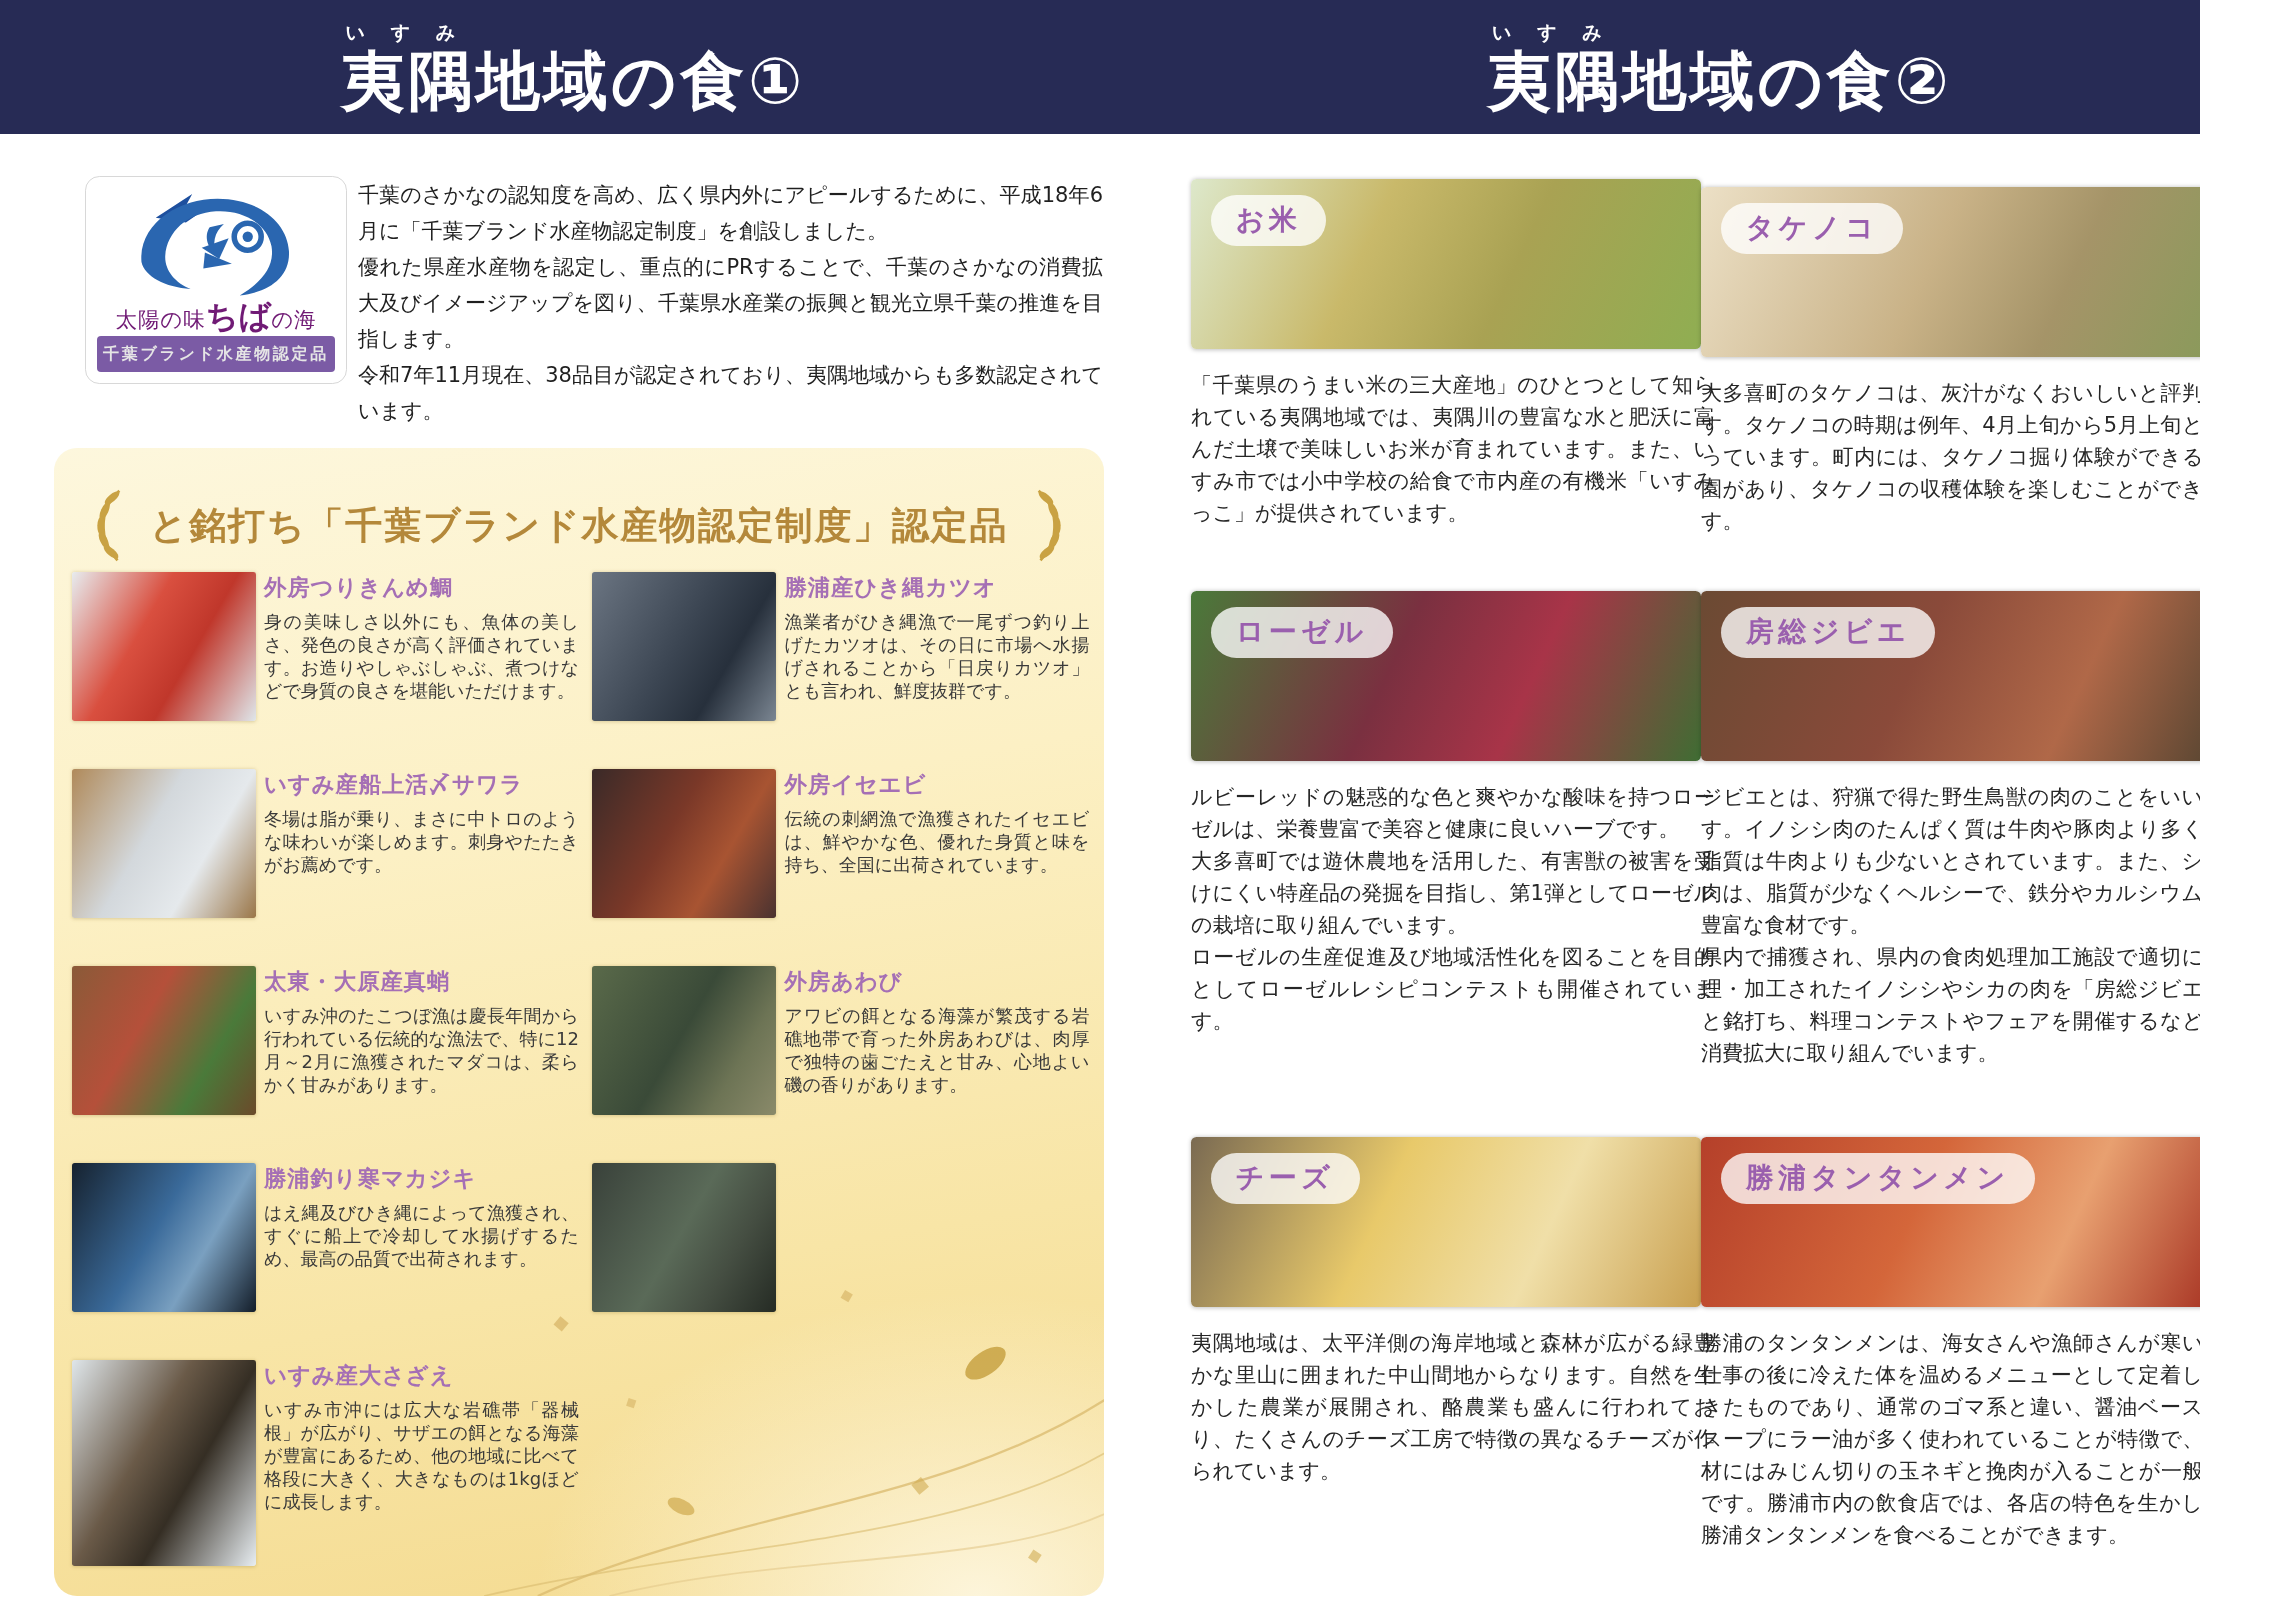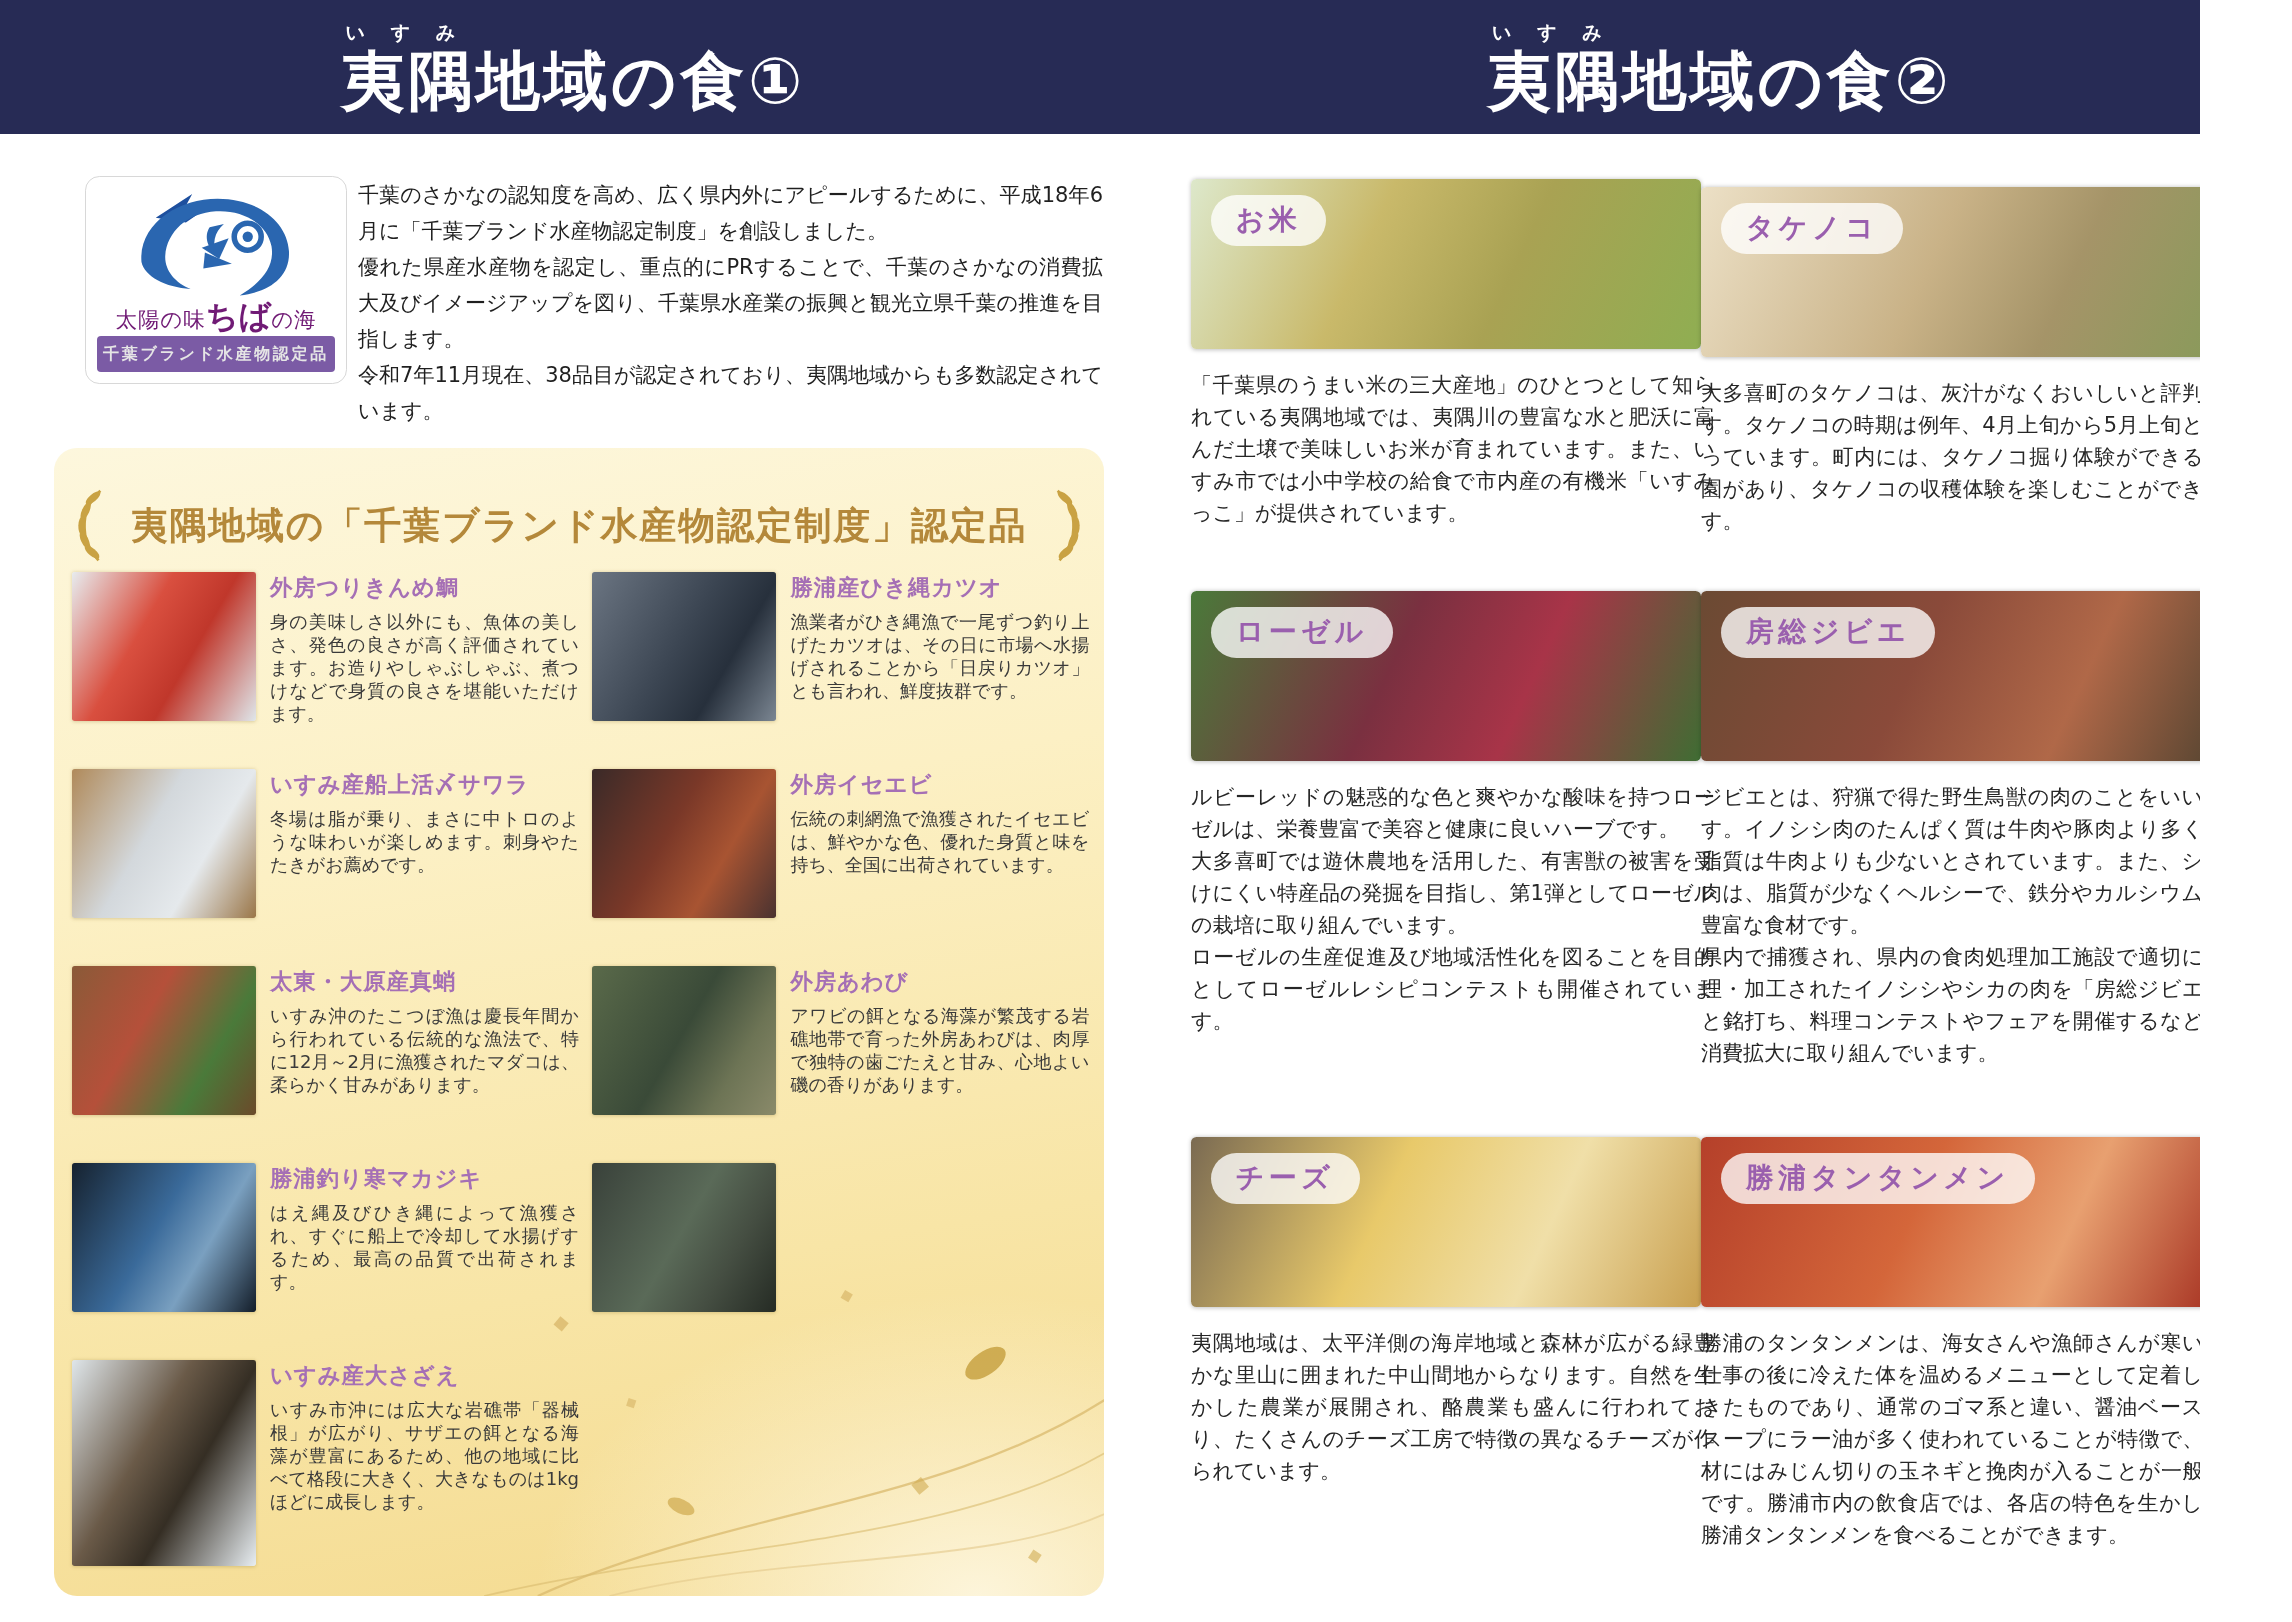--- a/index.html
+++ b/index.html
@@ -33,21 +33,21 @@
   }
   .panel-title-row{display:flex;align-items:center;justify-content:center;gap:23px;padding-top:39px;}
   .panel-title{font-family:"DejaVu Serif","Liberation Serif",serif;font-size:37px;font-weight:600;color:#b4883a;letter-spacing:1.8px;white-space:nowrap;}
   .laurel{flex:none;}
   .laurel.right{transform:scaleX(-1);}
   .panel-grid{
     position:absolute;left:18px;top:124px;width:1017px;
     display:grid;grid-template-columns:507px 497px;column-gap:13.4px;
     grid-template-rows:197px 197px 197px 197px auto;
   }
-  .item{display:flex;gap:14px;align-items:flex-start;}
+  .item{display:flex;gap:8px;align-items:flex-start;}
   .photo{width:184px;height:149px;flex:none;border-radius:2.7px;box-shadow:0 0.9px 3.6px rgba(120,90,20,.25);}
   .item-sazae .photo{height:206px;}
   .item-text{flex:1;min-width:0;}
   .item-name{font-size:22.4px;font-weight:700;color:#a56fb5;letter-spacing:0.9px;margin-bottom:7.2px;}
   .item-desc{font-size:18px;line-height:23px;color:#3a3a3a;text-align:justify;}
   
   .ph-kinmedai{background:linear-gradient(120deg,#e7ecef 0%,#d94f3f 38%,#c0372b 62%,#dfe6ea 100%);}
   .ph-katsuo{background:linear-gradient(120deg,#6b7582 0%,#3b4552 48%,#27303c 70%,#7b8692 100%);}
   .ph-sawara{background:linear-gradient(120deg,#b08a5a 0%,#d3d8dc 42%,#e5e9ec 68%,#9a7648 100%);}
   .ph-iseebi{background:linear-gradient(120deg,#3a2a28 0%,#7a3828 42%,#a85432 68%,#4a3230 100%);}
@@ -123,21 +123,21 @@
   <div class="panel">
     <div class="panel-title-row">
       <svg class="laurel" width="41" height="77" viewBox="0 0 44 84">
         <path d="M36 4 C 14 24 12 56 34 80" stroke="#c9a243" stroke-width="3" fill="none"></path>
         <ellipse cx="28" cy="12" rx="10" ry="4" fill="#c9a243" transform="rotate(-40 28 12)"></ellipse>
         <ellipse cx="20" cy="26" rx="10" ry="4" fill="#c9a243" transform="rotate(-65 20 26)"></ellipse>
         <ellipse cx="16" cy="42" rx="10" ry="4" fill="#c9a243" transform="rotate(-88 16 42)"></ellipse>
         <ellipse cx="19" cy="58" rx="10" ry="4" fill="#c9a243" transform="rotate(-115 19 58)"></ellipse>
         <ellipse cx="27" cy="71" rx="10" ry="4" fill="#c9a243" transform="rotate(-140 27 71)"></ellipse>
       </svg>
-      <div class="panel-title">夷隅地域の「千葉ブランド水産物認定制度」認定品</div>
+      <div class="panel-title">と銘打ち「千葉ブランド水産物認定制度」認定品</div>
       <svg class="laurel right" width="41" height="77" viewBox="0 0 44 84">
         <path d="M36 4 C 14 24 12 56 34 80" stroke="#c9a243" stroke-width="3" fill="none"></path>
         <ellipse cx="28" cy="12" rx="10" ry="4" fill="#c9a243" transform="rotate(-40 28 12)"></ellipse>
         <ellipse cx="20" cy="26" rx="10" ry="4" fill="#c9a243" transform="rotate(-65 20 26)"></ellipse>
         <ellipse cx="16" cy="42" rx="10" ry="4" fill="#c9a243" transform="rotate(-88 16 42)"></ellipse>
         <ellipse cx="19" cy="58" rx="10" ry="4" fill="#c9a243" transform="rotate(-115 19 58)"></ellipse>
         <ellipse cx="27" cy="71" rx="10" ry="4" fill="#c9a243" transform="rotate(-140 27 71)"></ellipse>
       </svg>
     </div>
 

